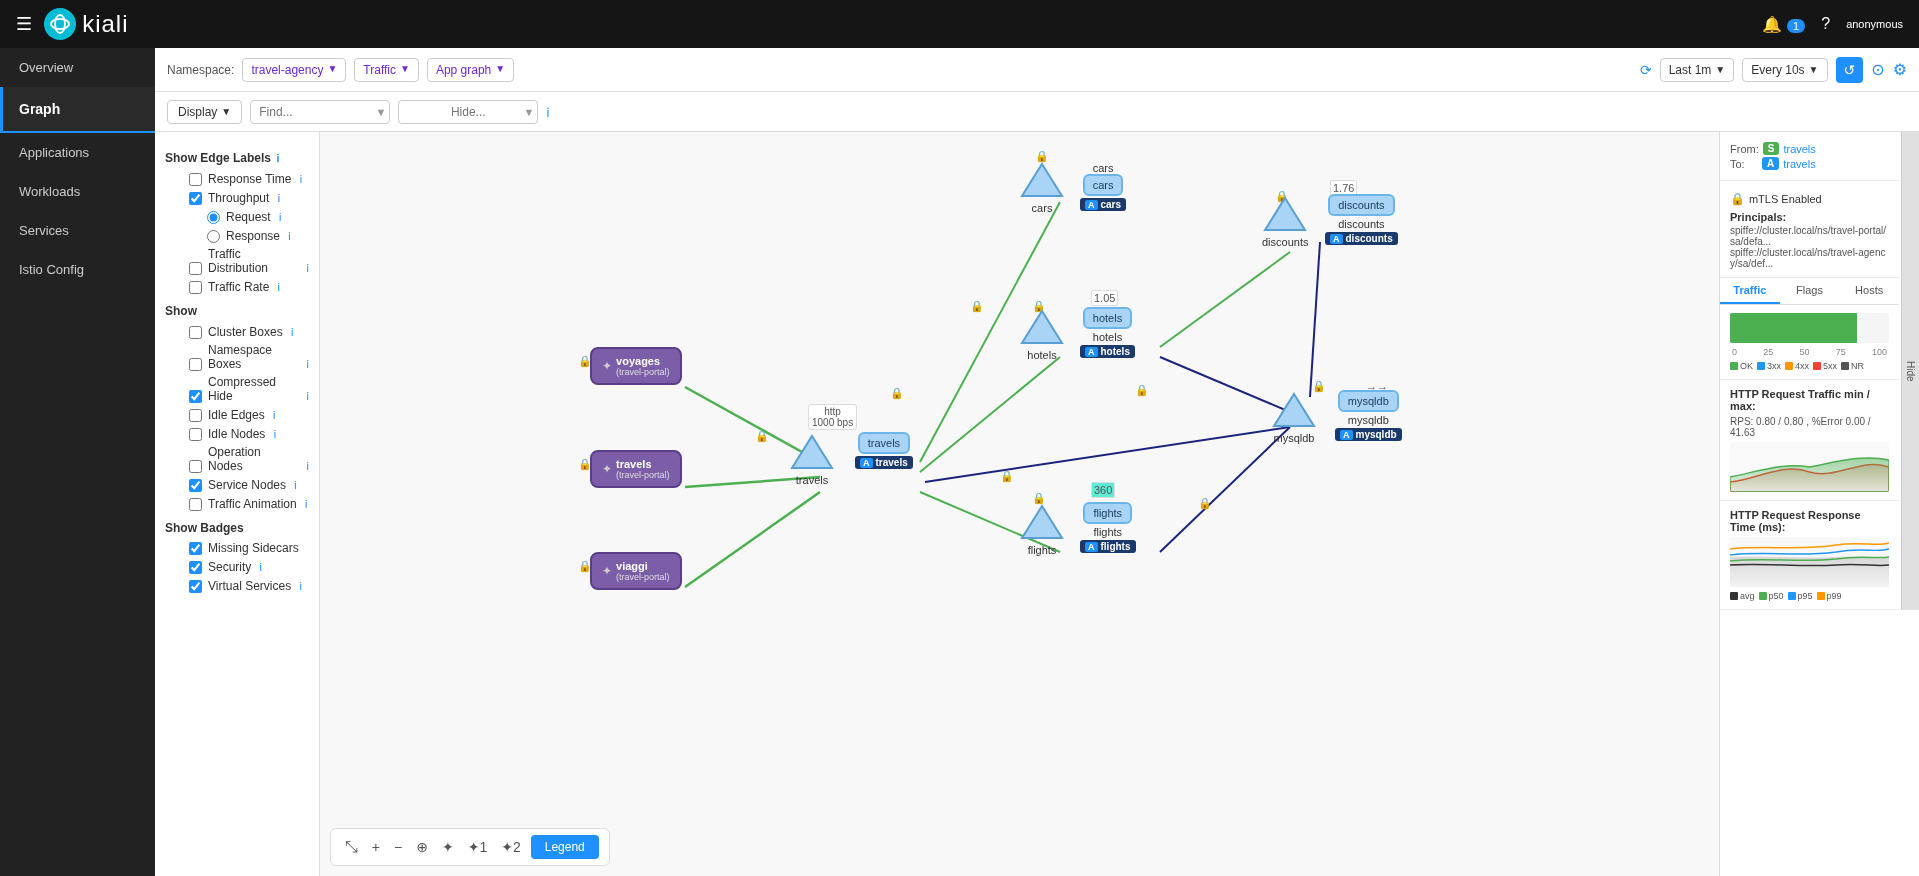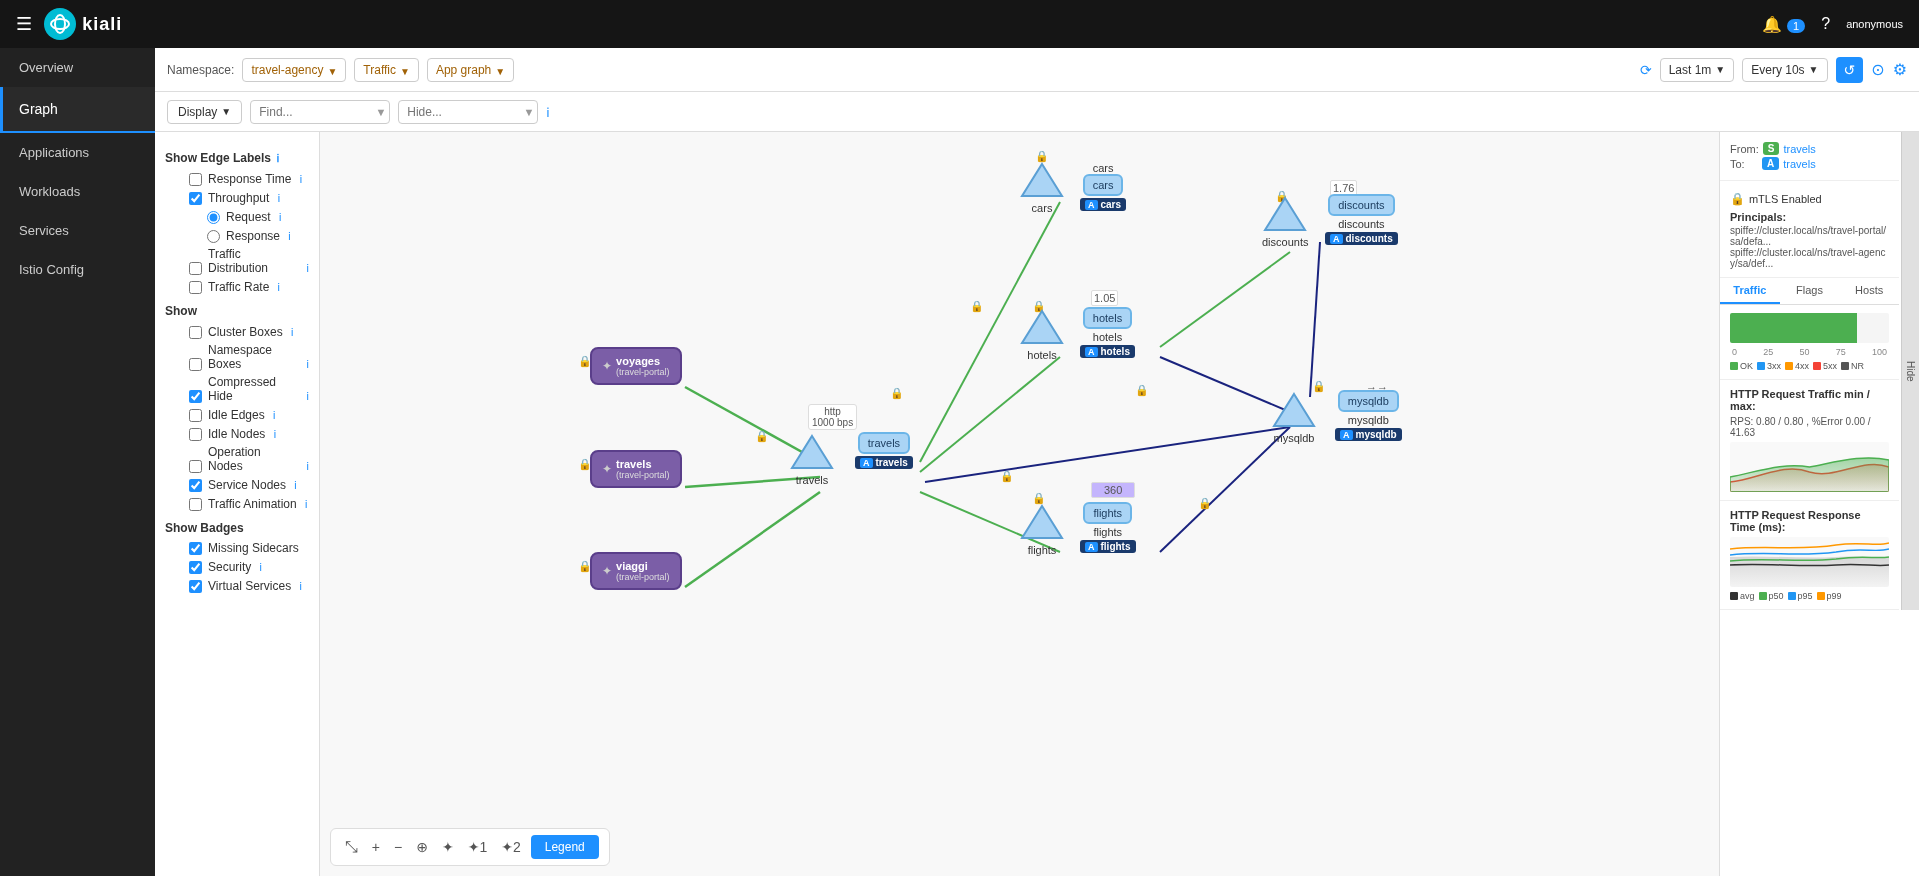--- a/index.html
+++ b/index.html
@@ -38,41 +38,41 @@
       flex-shrink: 0;
     }
     .sidebar-item {
       padding: 12px 16px;
       font-size: 13px;
       cursor: pointer;
       color: #ccc;
       border-left: 3px solid transparent;
     }
     .sidebar-item.active { color: white; border-left: 3px solid #1e90ff; background: #2a2a2a; }
-    .sidebar-item.graph-item { padding: 14px 16px; font-size: 14px; font-weight: 400; }
+    .sidebar-item.graph-item { padding: 14px 16px; font-size: 14px; font-weight: 700; }
 
     
     .main-content { flex: 1; display: flex; flex-direction: column; background: #f0f0f0; overflow: hidden; }
 
     
     .toolbar {
       background: white;
       border-bottom: 1px solid #ddd;
       padding: 8px 12px;
       display: flex;
       align-items: center;
       gap: 8px;
       height: 44px;
     }
     .toolbar-right { margin-left: auto; display: flex; align-items: center; gap: 8px; }
     .ns-label { font-size: 12px; color: #555; }
     .dropdown-btn {
-      display: flex; align-items: flex-end; gap: 4px;
+      display: flex; align-items: flex-start; gap: 4px;
       background: white; border: 1px solid #ccc; border-radius: 4px;
-      padding: 4px 8px; font-size: 12px; cursor: pointer; color: #a16207;
+      padding: 4px 8px; font-size: 12px; cursor: pointer; color: #6d28d9;
     }
     .caret { font-size: 10px; }
     .refresh-time-btn {
       display: flex; align-items: center; gap: 4px;
       background: white; border: 1px solid #ccc; border-radius: 4px;
       padding: 4px 8px; font-size: 12px; cursor: pointer; color: #333;
     }
     .refresh-btn { background: #1e90ff; border: none; border-radius: 4px; padding: 5px 8px; cursor: pointer; color: white; font-size: 14px; }
     .time-icon { color: #1e90ff; font-size: 14px; }
 
@@ -90,21 +90,21 @@
       display: flex; align-items: center; gap: 4px;
       background: white; border: 1px solid #ccc; border-radius: 4px;
       padding: 4px 10px; font-size: 12px; cursor: pointer; color: #333; font-weight: 500;
     }
     .find-input {
       border: 1px solid #ccc; border-radius: 4px; padding: 4px 8px;
       font-size: 12px; width: 140px; color: #999;
     }
     .hide-input {
       border: 1px solid #ccc; border-radius: 4px; padding: 4px 8px;
-      font-size: 12px; width: 140px; color: #999;
+      font-size: 12px; width: 140px; color: #999; text-align: center;
     }
     .info-icon { color: #1e90ff; font-size: 13px; cursor: pointer; }
 
     
     .content-area { display: flex; flex: 1; overflow: hidden; }
 
     
     .left-panel {
       width: 165px;
       background: white;
@@ -256,21 +256,21 @@
   <div class="topnav-left">
     <span class="hamburger">☰</span>
     <div class="kiali-logo">
       <div class="logo-icon">
         <svg width="22" height="22" viewBox="0 0 22 22">
             <circle cx="11" cy="11" r="11" fill="#00bcd4"></circle>
             <ellipse cx="11" cy="11" rx="5" ry="9" fill="none" stroke="white" stroke-width="2"></ellipse>
             <ellipse cx="11" cy="11" rx="9" ry="5" fill="none" stroke="white" stroke-width="2"></ellipse>
           </svg>
       </div>
-      <span style="font-size:18px;font-weight:bold;letter-spacing:1px;">kiali</span>
+      <span style="font-size:24px;font-weight:normal;letter-spacing:1px;">kiali</span>
     </div>
   </div>
   <div class="topnav-right">
     <div class="notification-badge">
       <span style="font-size:16px;">🔔</span>
       <span class="badge-dot">1</span>
     </div>
     <span class="topnav-icon">?</span>
     <span class="user-name">anonymous</span>
   </div>
@@ -563,21 +563,21 @@
         <div class="node-wrapper" style="left:760px;top:175px;">
           <div class="app-node">hotels</div>
           <div class="node-label">hotels</div>
           <div class="a-label">
             <span class="a-badge">A</span>
             <span>hotels</span>
           </div>
         </div>
 
         <div style="position:absolute;left:712px;top:360px;font-size:11px;color:#555;">🔒</div>
-        <div style="position:absolute;left:771px;top:350px;font-size:11px;color:#555;background:#c4b5fd;border:1px solid #ddd;border-radius:2px;padding:1px 12px;">360</div>
+        <div style="position:absolute;left:771px;top:350px;font-size:11px;color:#555;background:#5eead4;border:1px solid #ddd;border-radius:2px;padding:1px 2px;">360</div>
         <div class="node-wrapper" style="left:700px;top:370px;">
           <svg width="44" height="40">
             <polygon points="22,4 42,36 2,36" fill="#aad4f5" stroke="#5a9fd4" stroke-width="2"></polygon>
           </svg>
           <div class="node-label">flights</div>
         </div>
         <div class="node-wrapper" style="left:760px;top:370px;">
           <div class="app-node">flights</div>
           <div class="node-label">flights</div>
           <div class="a-label">

